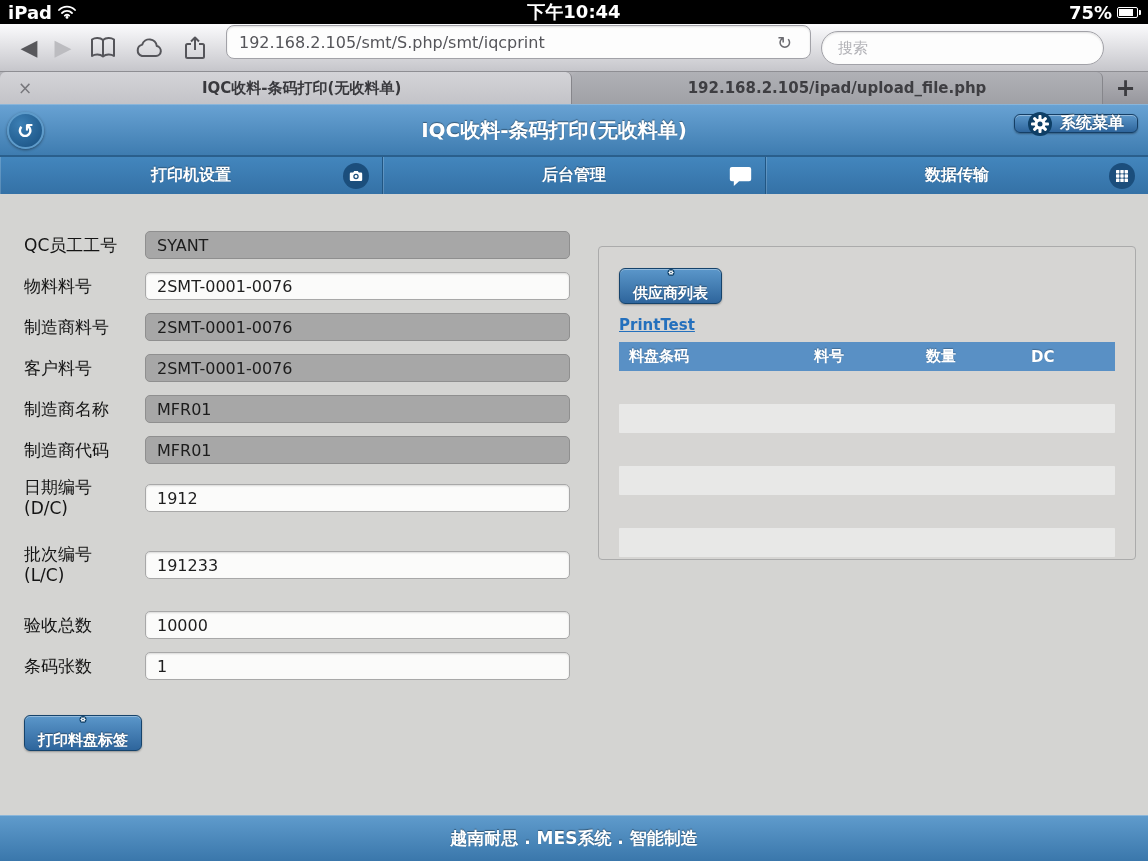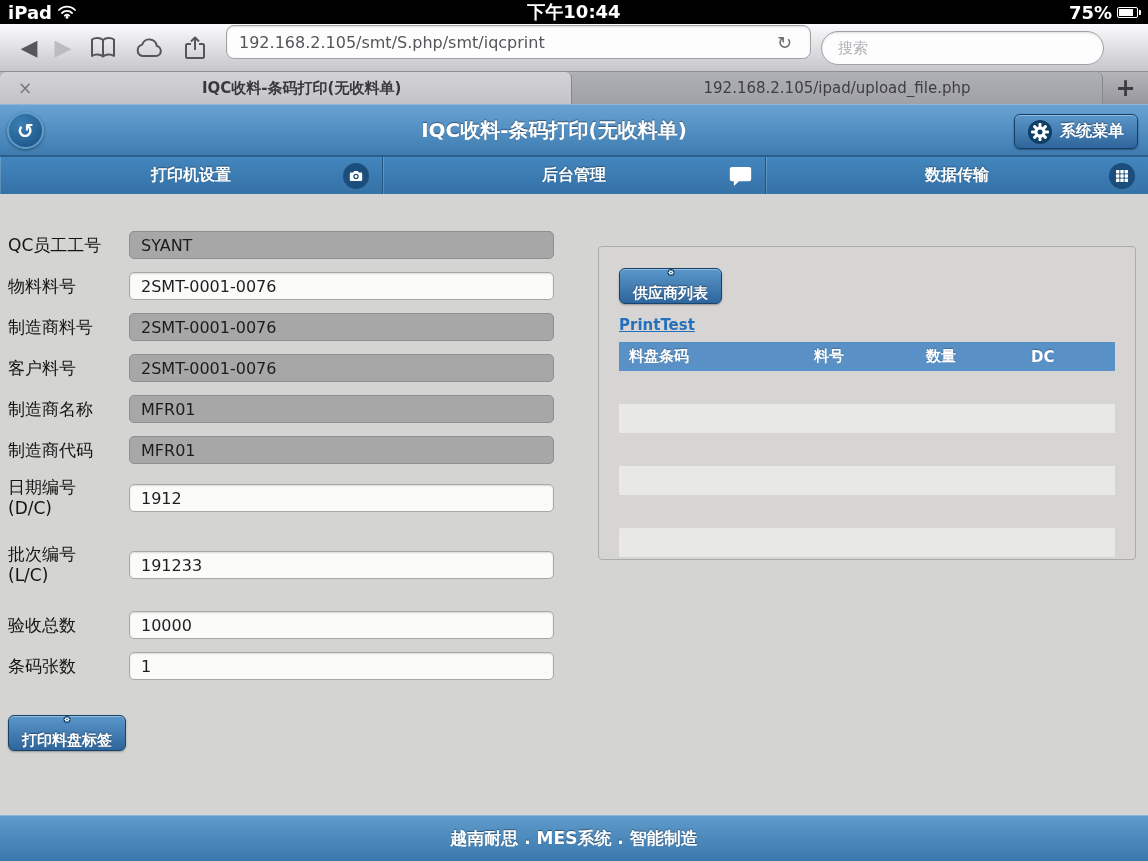--- a/index.html
+++ b/index.html
@@ -40,54 +40,54 @@
   .search-field::placeholder { color:#b2b2b7; }
 
   
   .tab-bar { height:32px; background:linear-gradient(#b4b4b9,#97979d); display:flex; position:relative; }
   .tab { height:32px; display:flex; align-items:center; border-radius:6px 6px 0 0; position:relative; }
   .tab.active { width:572px; background:linear-gradient(#d4d4d8,#c3c3c8); border-right:1px solid #86868b; }
   .tab.inactive { width:531px; background:linear-gradient(#b0b1b6,#a0a1a6); border-right:1px solid #86868b; }
   .tab-close { color:#77777c; font-size:17px; padding:0 0 0 18px; line-height:1; }
   .tab-title { flex:1; text-align:center; font-size:15px; color:#39393d; font-weight:bold;
     white-space:nowrap; overflow:hidden; }
-  .tab.inactive .tab-title { font-weight:normal; color:#3e3e42; }
+  .tab.inactive .tab-title { font-weight:bold; color:#3e3e42; }
   .new-tab { flex:1; display:flex; align-items:center; justify-content:center; font-size:24px;
     color:#3c3c40; font-weight:bold; }
 
   
   .page-header { height:53px; background:linear-gradient(#68a2d3,#3e7cb0); border-top:1px solid #89b5da;
     border-bottom:2px solid #2a5f8c; position:relative; }
   .back-circle { position:absolute; left:7px; top:7px; width:37px; height:37px; border-radius:50%;
     background:radial-gradient(circle at 35% 30%, #3c7fb4, #174f80); border:2px solid #5e9bca;
     box-shadow:0 1px 3px rgba(0,0,0,.45); color:#fff; font-size:20px; font-weight:bold;
     display:flex; align-items:center; justify-content:center; line-height:1; }
   .page-title { position:absolute; left:120px; right:160px; top:0; height:51px; line-height:51px;
     text-align:center; color:#fff; font-size:20px; font-weight:bold;
     text-shadow:0 -1px 1px rgba(0,0,0,.4); white-space:nowrap; }
-  .menu-btn { position:absolute; right:10px; top:9px; height:35px; padding:0 13px; border-radius:6px;
+  .menu-btn { position:absolute; right:10px; top:9px; height:19px; padding:0 13px; border-radius:6px;
     background:linear-gradient(#5b97ca,#2e659c); border:1px solid #153f66;
     box-shadow:inset 0 1px 0 rgba(255,255,255,.35), 0 1px 2px rgba(0,0,0,.35);
     display:flex; align-items:center; gap:8px; color:#fff; font-size:16px; font-weight:bold;
     text-shadow:0 -1px 1px rgba(0,0,0,.4); }
 
   
   .nav-bar { height:37px; display:flex; background:linear-gradient(#4386bd,#3471a6); }
   .nav-item { flex:1; position:relative; display:flex; align-items:center; justify-content:center;
     border-right:1px solid #215683; box-shadow:inset 1px 0 0 rgba(255,255,255,.18); }
   .nav-item:last-child { border-right:none; }
   .nav-label { color:#fff; font-size:16px; font-weight:bold; text-shadow:0 -1px 1px rgba(0,0,0,.35); }
   .nav-icon { position:absolute; right:13px; top:50%; transform:translateY(-50%); display:flex; }
   .nav-icon.glyph-circle { width:26px; height:26px; border-radius:50%; background:#1b4e7c; color:#fff;
     font-size:17px; font-weight:bold; align-items:center; justify-content:center; line-height:1; }
 
   
   .content { position:absolute; top:194px; left:0; right:0; bottom:46px; background:#d4d4d2; }
 
-  .form-col { position:absolute; left:8px; top:37px; width:546px; }
+  .form-col { position:absolute; left:24px; top:37px; width:546px; }
   .frow { display:flex; align-items:center; margin-bottom:13px; }
   .frow.tall { margin-bottom:25px; }
   .flabel { width:112px; margin-right:9px; font-size:17px; color:#141414; line-height:21px; }
   .finput { flex:1; height:28px; border-radius:5px; border:1px solid #a8a8a8; padding:0 11px;
     font-size:16px; color:#1e1e1e; background:#fbfbfa; outline:none; font-family:inherit;
     box-shadow:inset 0 1px 2px rgba(0,0,0,.14); }
   .finput.gray { background:#a7a7a7; border-color:#8f8f8f; color:#1c1c1c; box-shadow:none; }
 
   .action-btn { height:36px; padding:0 13px; border-radius:6px;
     background:linear-gradient(#5b97ca,#2e659c); border:1px solid #16436b;

